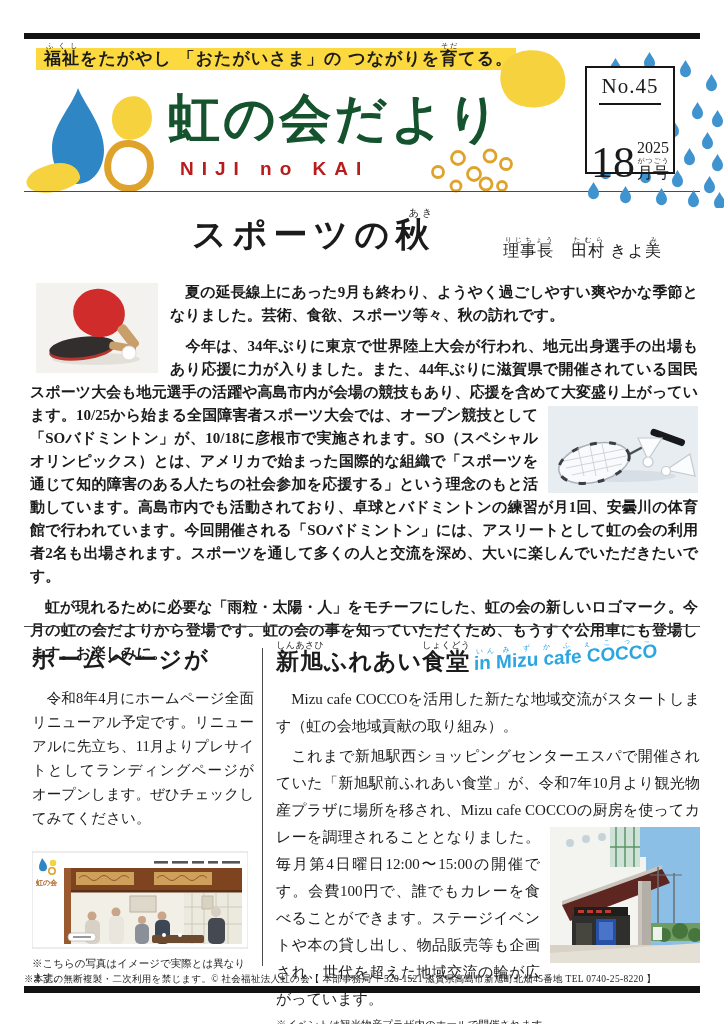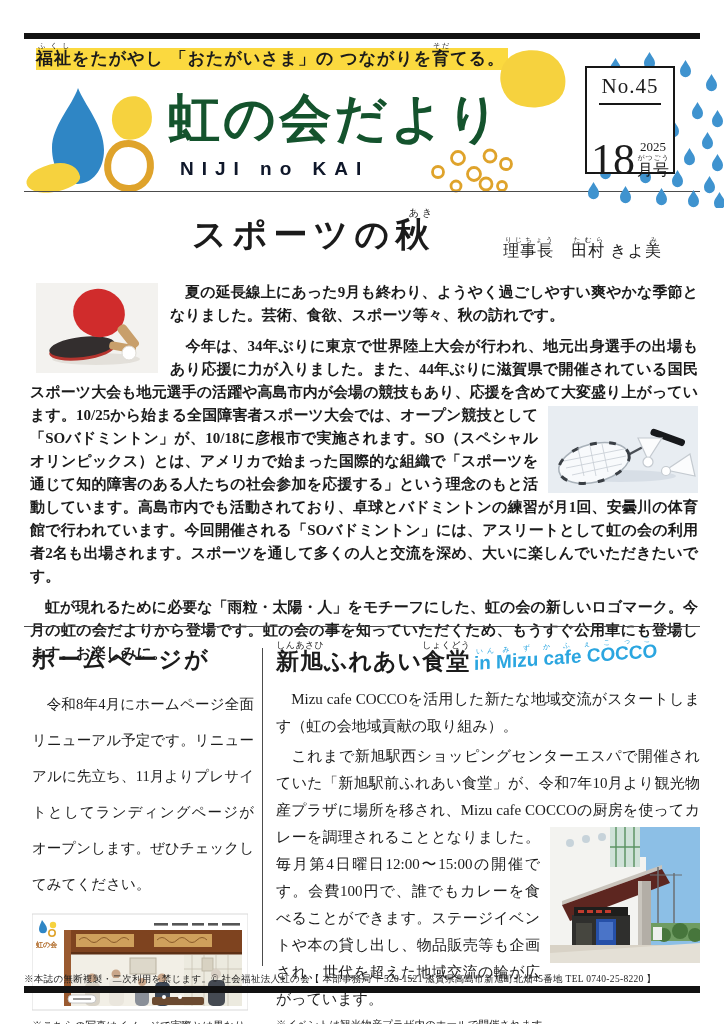--- a/index.html
+++ b/index.html
@@ -7,45 +7,45 @@
   .page { position:relative; width:724px; height:1024px; background:#fff; overflow:hidden;
           color:#1b1b1b; font-family:"Liberation Serif","DejaVu Serif",serif; }
 
   ruby { ruby-position:over; }
   rt { font-size:0.42em; font-weight:normal; letter-spacing:0; }
 
   
   .top-rule { position:absolute; left:24px; top:33px; width:676px; height:6px; background:#121212; }
   .slogan { position:absolute; left:36px; top:42px; font-family:"Liberation Sans","DejaVu Sans",sans-serif;
             font-weight:bold; font-size:17px; letter-spacing:1px; }
-  .slogan .hl { background:#fbd93f; padding:1px 3px 2px 0; }
+  .slogan .hl { background:#fbd93f; padding:1px 3px 2px 8px; }
   .brand-title { position:absolute; left:168px; top:84px; font-family:"Liberation Sans","DejaVu Sans",sans-serif;
                  font-weight:900; font-size:52px; letter-spacing:3px; color:#14532d; }
   .brand-sub { position:absolute; left:180px; top:158px; font-family:"Liberation Sans","DejaVu Sans",sans-serif;
-               font-weight:900; font-size:19px; letter-spacing:8px; color:#0f172a; }
+               font-weight:900; font-size:19px; letter-spacing:8px; color:#b91c1c; }
   .header-rule { position:absolute; left:24px; top:191px; width:676px; border-top:1.6px solid #4c4c4c; }
 
   
   .deco { position:absolute; }
   .blob { position:absolute; background:#f6d23e; }
   .blob-y1 { left:112px; top:96px; width:40px; height:44px; border-radius:52% 48% 55% 45%/50% 52% 48% 50%; transform:rotate(8deg); }
   .ring-gold { position:absolute; left:104px; top:140px; width:50px; height:52px; border:7px solid #dfa32b;
                border-radius:47% 53% 50% 50%/54% 46% 52% 48%; transform:rotate(-6deg); background:transparent; }
   .blob-big { left:500px; top:50px; width:66px; height:58px; border-radius:54% 46% 58% 42%/48% 54% 46% 52%; transform:rotate(14deg); }
   .blob-left { left:26px; top:164px; width:54px; height:28px; border-radius:60% 40% 55% 45%/55% 60% 40% 45%; transform:rotate(-9deg); }
 
   
   .issue-box { position:absolute; left:585px; top:66px; width:90px; height:108px; background:#fff;
                border:2.5px solid #161616; z-index:3; text-align:center; padding-top:6px; }
   .issue-no { font-size:21px; letter-spacing:1px; }
   .issue-divider { width:72%; margin:4px auto 3px auto; border-top:2px solid #161616; }
   .issue-month-row { display:flex; justify-content:center; align-items:flex-end; gap:2px; }
   .issue-month { font-size:44px; line-height:0.95; }
   .issue-right { display:flex; flex-direction:column; align-items:center; line-height:1.05; padding-bottom:2px; }
-  .issue-year { font-size:13px;margin-top:32px; }
+  .issue-year { font-size:16px;margin-top:32px; }
   .issue-gou { font-size:16px; }
   .issue-gou rt { font-size:7px; }
 
   
   .sports-title { position:absolute; left:192px; top:208px; font-size:34px; font-weight:600; letter-spacing:6px; }
   .sports-title rt { font-size:10px; letter-spacing:3px;text-align:right; }
   .sports-byline { position:absolute; right:62px; top:236px; font-size:16px; letter-spacing:1px; }
   .sports-body { position:absolute; left:30px; top:281px; width:668px; font-size:15px; line-height:23px;
                  text-align:justify; word-break:break-all;font-weight:bold; }
   .sports-body p + p { margin-top:8px; }
@@ -54,22 +54,22 @@
   .ph-pingpong svg, .ph-badminton svg, .shot svg, .ph-building svg { display:block; width:100%; height:100%; }
 
   
   .section-rule { position:absolute; left:24px; top:626px; width:676px; border-top:1.6px solid #4c4c4c; }
   .col-divider { position:absolute; left:262px; top:648px; height:318px; border-left:1.6px solid #4c4c4c; }
 
   
   .home-col { position:absolute; left:32px; top:644px; width:222px; }
   .home-title { font-size:23px; letter-spacing:2px; line-height:32px; font-weight:600; }
   .home-title .l2 { display:block; text-align:right; padding-right:4px; }
-  .home-body { margin-top:10px; font-size:14.5px; line-height:36px; text-align:justify; word-break:break-all; }
-  .shot { margin-top:6px; width:216px; height:108px; }
+  .home-body { margin-top:10px; font-size:14.5px; line-height:24px; text-align:justify; word-break:break-all; }
+  .shot { margin-top:16px; width:216px; height:108px; }
   .home-caption { margin-top:3px; font-size:10.5px; letter-spacing:0; }
 
   
   .cocco-col { position:absolute; left:276px; top:640px; width:424px; }
   .cocco-head { display:flex; align-items:flex-end; gap:4px; }
   .cocco-title { font-size:23px; letter-spacing:1px; font-weight:600; white-space:nowrap; }
   .cocco-title rt { font-size:9px; }
   .cocco-sub { color:#2ba6e0; font-family:"Liberation Sans","DejaVu Sans",sans-serif; font-weight:bold;
                font-size:19px; transform:rotate(-4deg) skewX(-4deg); transform-origin:left bottom;
                padding-bottom:2px; white-space:nowrap; }

